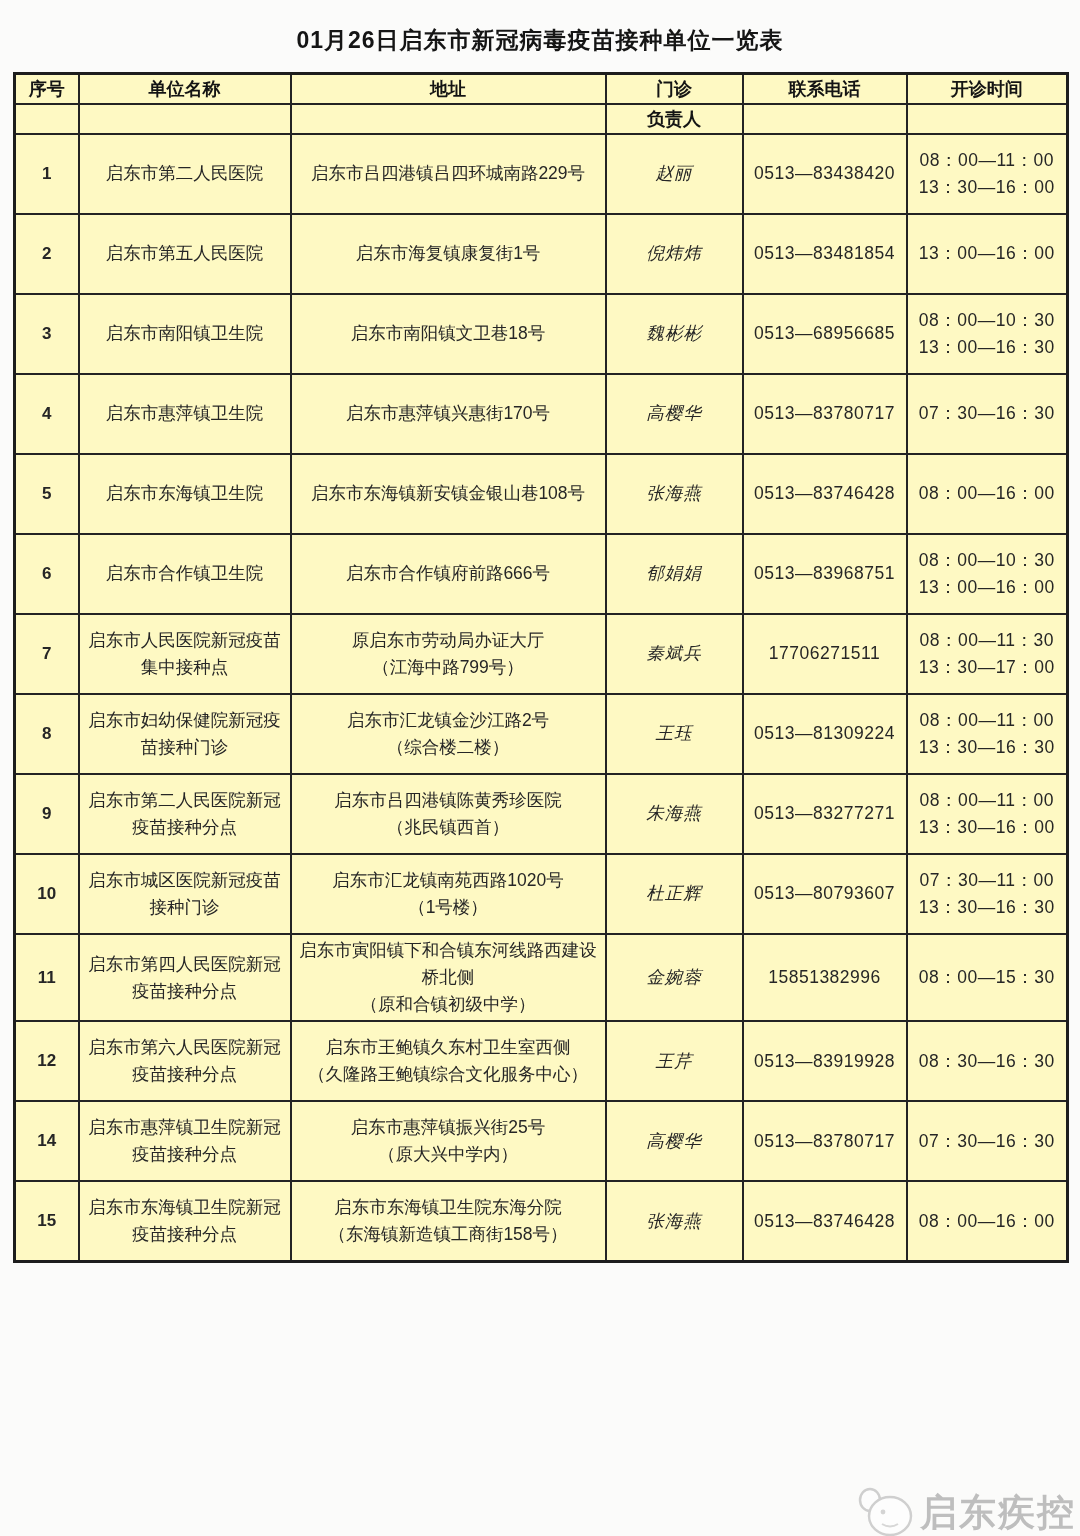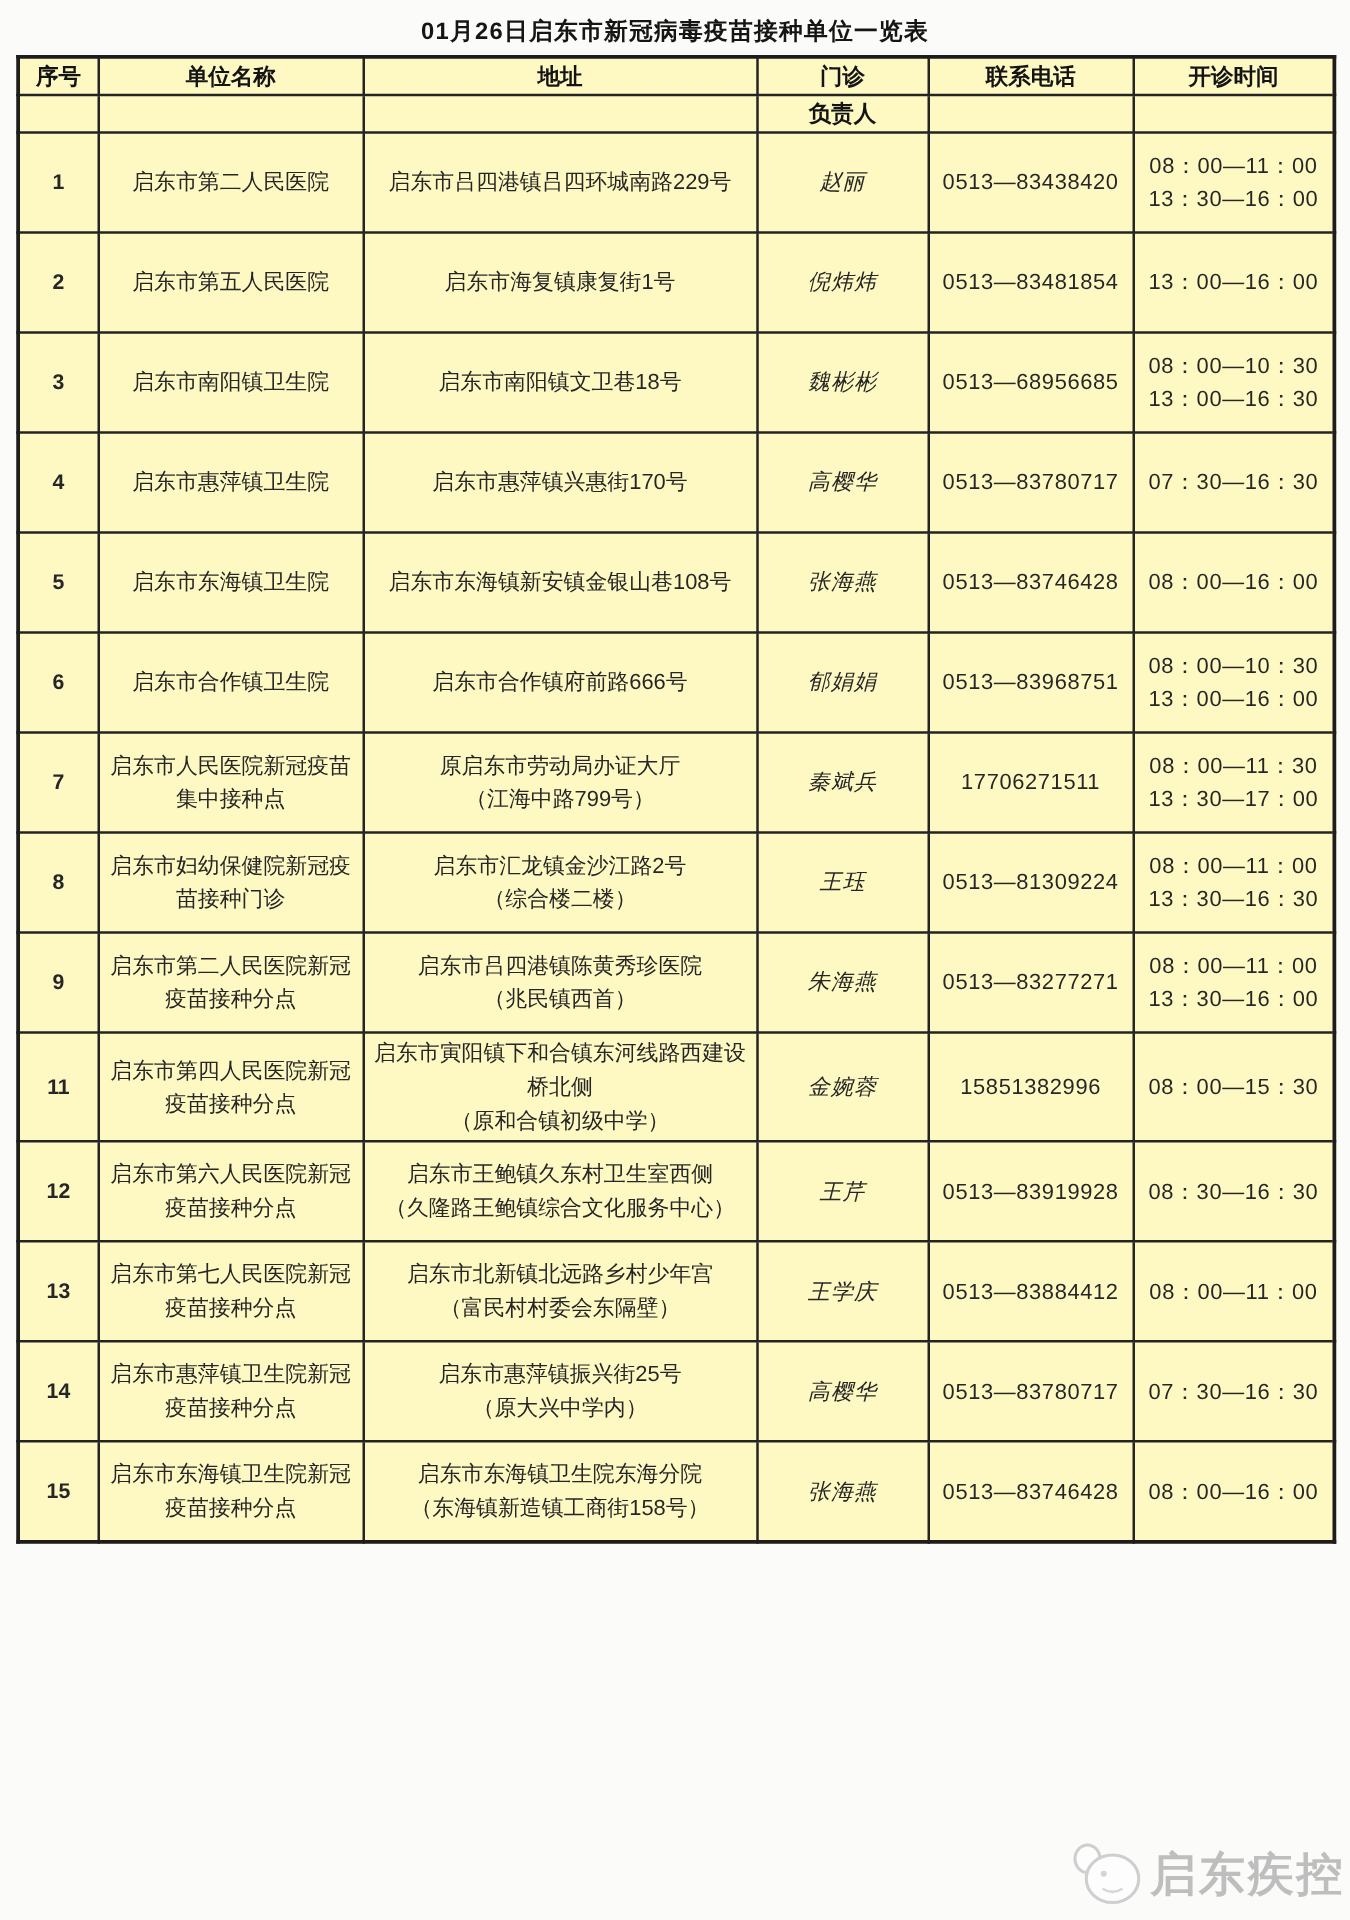--- a/index.html
+++ b/index.html
@@ -6,24 +6,24 @@
   body{
     width:1080px;height:1536px;
     background:#fbfbfa;
     font-family:"Liberation Sans","DejaVu Sans",sans-serif;
     color:#262626;
     overflow:hidden;
   }
   .page{position:relative;width:1080px;height:1536px;}
   .title{
     text-align:center;
-    font-size:19px;
+    font-size:23px;
     font-weight:bold;
     color:#151515;
-    margin:3px;
+    margin:16px;
     padding-top:9px;
     letter-spacing:1px;
   }
   table.units{
     border-collapse:collapse;
     table-layout:fixed;
     width:1053px;
     margin-left:13px;
     margin-top:6px;
     background:#fef9c3;
@@ -194,20 +194,30 @@
     <td class="c-no">9</td>
     <td class="c-name">启东市第二人民医院新冠疫苗接种分点</td>
     <td class="c-addr">启东市吕四港镇陈黄秀珍医院
 （兆民镇西首）</td>
     <td class="c-person">朱海燕</td>
     <td class="c-phone">0513—83277271</td>
     <td class="c-hours">08：00—11：00
 13：30—16：00</td>
   </tr>
 
+  <tr>
+    <td class="c-no">10</td>
+    <td class="c-name">启东市城区医院新冠疫苗接种门诊</td>
+    <td class="c-addr">启东市汇龙镇南苑西路1020号
+（1号楼）</td>
+    <td class="c-person">杜正辉</td>
+    <td class="c-phone">0513—80793607</td>
+    <td class="c-hours">07：30—11：00
+13：30—16：30</td>
+  </tr>
 
   <tr>
     <td class="c-no">11</td>
     <td class="c-name">启东市第四人民医院新冠疫苗接种分点</td>
     <td class="c-addr">启东市寅阳镇下和合镇东河线路西建设桥北侧
 （原和合镇初级中学）</td>
     <td class="c-person">金婉蓉</td>
     <td class="c-phone">15851382996</td>
     <td class="c-hours">08：00—15：30</td>
   </tr>
@@ -215,29 +225,20 @@
   <tr>
     <td class="c-no">12</td>
     <td class="c-name">启东市第六人民医院新冠疫苗接种分点</td>
     <td class="c-addr">启东市王鲍镇久东村卫生室西侧
 （久隆路王鲍镇综合文化服务中心）</td>
     <td class="c-person">王芹</td>
     <td class="c-phone">0513—83919928</td>
     <td class="c-hours">08：30—16：30</td>
   </tr>
 
-  <tr>
-    <td class="c-no">13</td>
-    <td class="c-name">启东市第七人民医院新冠疫苗接种分点</td>
-    <td class="c-addr">启东市北新镇北远路乡村少年宫
-（富民村村委会东隔壁）</td>
-    <td class="c-person">王学庆</td>
-    <td class="c-phone">0513—83884412</td>
-    <td class="c-hours">08：00—11：00</td>
-  </tr>
 
   <tr>
     <td class="c-no">14</td>
     <td class="c-name">启东市惠萍镇卫生院新冠疫苗接种分点</td>
     <td class="c-addr">启东市惠萍镇振兴街25号
 （原大兴中学内）</td>
     <td class="c-person">高樱华</td>
     <td class="c-phone">0513—83780717</td>
     <td class="c-hours">07：30—16：30</td>
   </tr>

